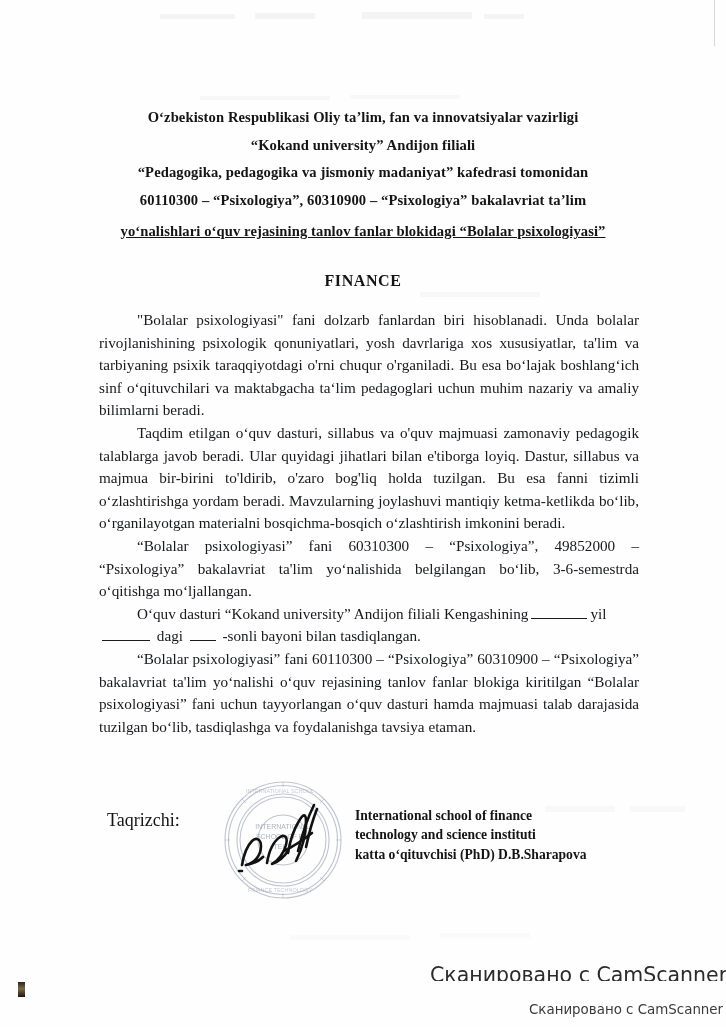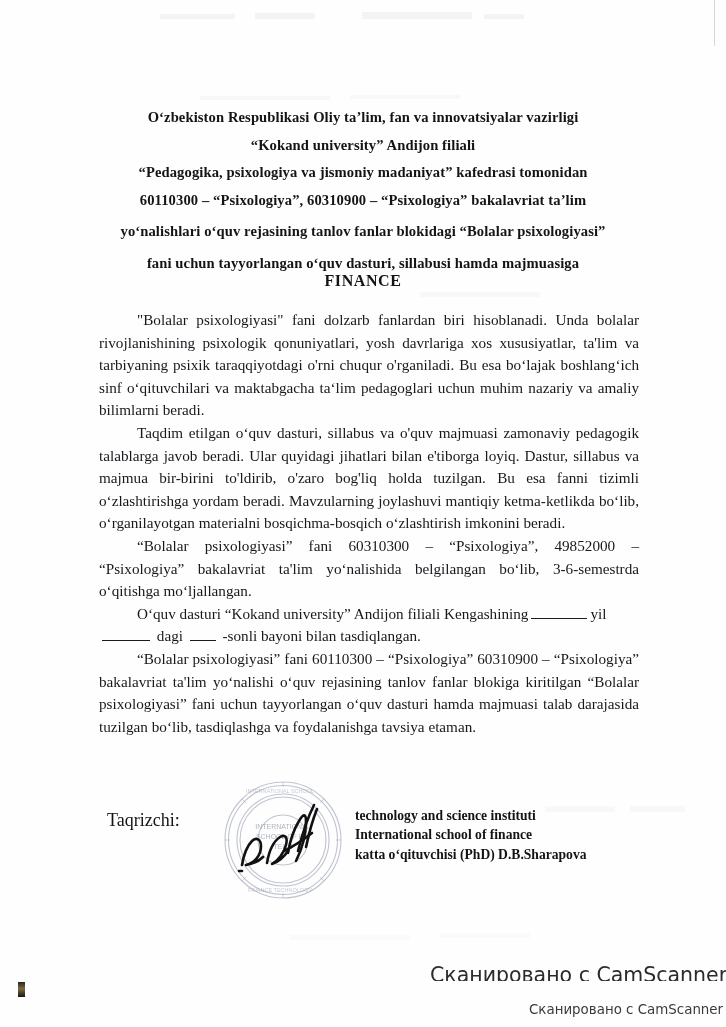--- a/index.html
+++ b/index.html
@@ -56,21 +56,21 @@
     left: 78px;
     top: 104px;
     width: 570px;
     text-align: center;
     font-weight: bold;
     font-size: 14.6px;
     line-height: 27.5px;
     letter-spacing: .1px;
   }
   .doc-header .hline { display: block; white-space: nowrap; }
-  .doc-header .hline.loose { margin-top: 4px; }
+  .doc-header .hline.loose { margin-top: 4px; text-decoration: underline; }
 
   
   .doc-title {
     position: absolute;
     left: 0;
     top: 272px;
     width: 726px;
     text-align: center;
     font-weight: bold;
     font-size: 16px;
@@ -171,24 +171,23 @@
   <div class="smudge s8"></div>
   <div class="smudge s9"></div>
   <div class="smudge s10"></div>
   <div class="smudge s11"></div>
   <div class="edge-line"></div>
   <div class="corner-mark"></div>
 
   <div class="doc-header">
     <span class="hline">O‘zbekiston Respublikasi Oliy ta’lim, fan va innovatsiyalar vazirligi</span>
     <span class="hline">“Kokand university” Andijon filiali</span>
-    <span class="hline">“Pedagogika, psixologiya va jismoniy madaniyat” kafedrasi tomonidan</span>
+    <span class="hline">“Pedagogika, pedagogika va jismoniy madaniyat” kafedrasi tomonidan</span>
     <span class="hline">60110300 – “Psixologiya”, 60310900 – “Psixologiya” bakalavriat ta’lim</span>
     <span class="hline loose">yo‘nalishlari o‘quv rejasining tanlov fanlar blokidagi “Bolalar psixologiyasi”</span>
-    <span class="hline loose">fani uchun tayyorlangan o‘quv dasturi, sillabusi hamda majmuasiga</span>
   </div>
 
   <div class="doc-title">FINANCE</div>
 
   <div class="doc-body">
     <p>"Bolalar psixologiyasi" fani dolzarb fanlardan biri hisoblanadi. Unda bolalar rivojlanishining psixologik qonuniyatlari, yosh davrlariga xos xususiyatlar, ta'lim va tarbiyaning psixik taraqqiyotdagi o'rni chuqur o'rganiladi. Bu esa bo‘lajak boshlang‘ich sinf o‘qituvchilari va maktabgacha ta‘lim pedagoglari uchun muhim nazariy va amaliy bilimlarni beradi.</p>
     <p>Taqdim etilgan o‘quv dasturi, sillabus va o'quv majmuasi zamonaviy pedagogik talablarga javob beradi. Ular quyidagi jihatlari bilan e'tiborga loyiq. Dastur, sillabus va majmua bir-birini to'ldirib, o'zaro bog'liq holda tuzilgan. Bu esa fanni tizimli o‘zlashtirishga yordam beradi. Mavzularning joylashuvi mantiqiy ketma-ketlikda bo‘lib, o‘rganilayotgan materialni bosqichma-bosqich o‘zlashtirish imkonini beradi.</p>
     <p>“Bolalar psixologiyasi” fani 60310300 – “Psixologiya”, 49852000 – “Psixologiya” bakalavriat ta'lim yo‘nalishida belgilangan bo‘lib, 3-6-semestrda o‘qitishga mo‘ljallangan.</p>
 
     <p><span>O‘quv dasturi “Kokand university” Andijon filiali Kengashining</span><span class="blank-line lg"></span><span>yil</span><br><span class="blank-line md"></span> <span>dagi</span> <span class="blank-line sm"></span> <span>-sonli bayoni bilan tasdiqlangan.</span></p>
@@ -232,21 +231,21 @@
         <path d="M66,74 C68,62 72,50 77,42 C81,35 84,34 84,42 C84,54 80,70 74,82"></path>
         <path d="M76,72 C80,56 86,38 92,26"></path>
         <path d="M84,68 C87,54 91,40 95,30"></path>
         <path d="M62,72 C70,68 80,62 90,54"></path>
         <path d="M17,92 L20,92"></path>
       </g>
     </svg>
   </div>
 
   <div class="sig-text">
+    <span>International school of finance</span>
     <span>technology and science instituti</span>
-    <span>International school of finance</span>
     <span>katta o‘qituvchisi (PhD) D.B.Sharapova</span>
   </div>
 
   <div class="wm-big">Сканировано с CamScanner</div>
   <div class="wm-small">Сканировано с CamScanner</div>
 
 </div>
 
 </body></html>

